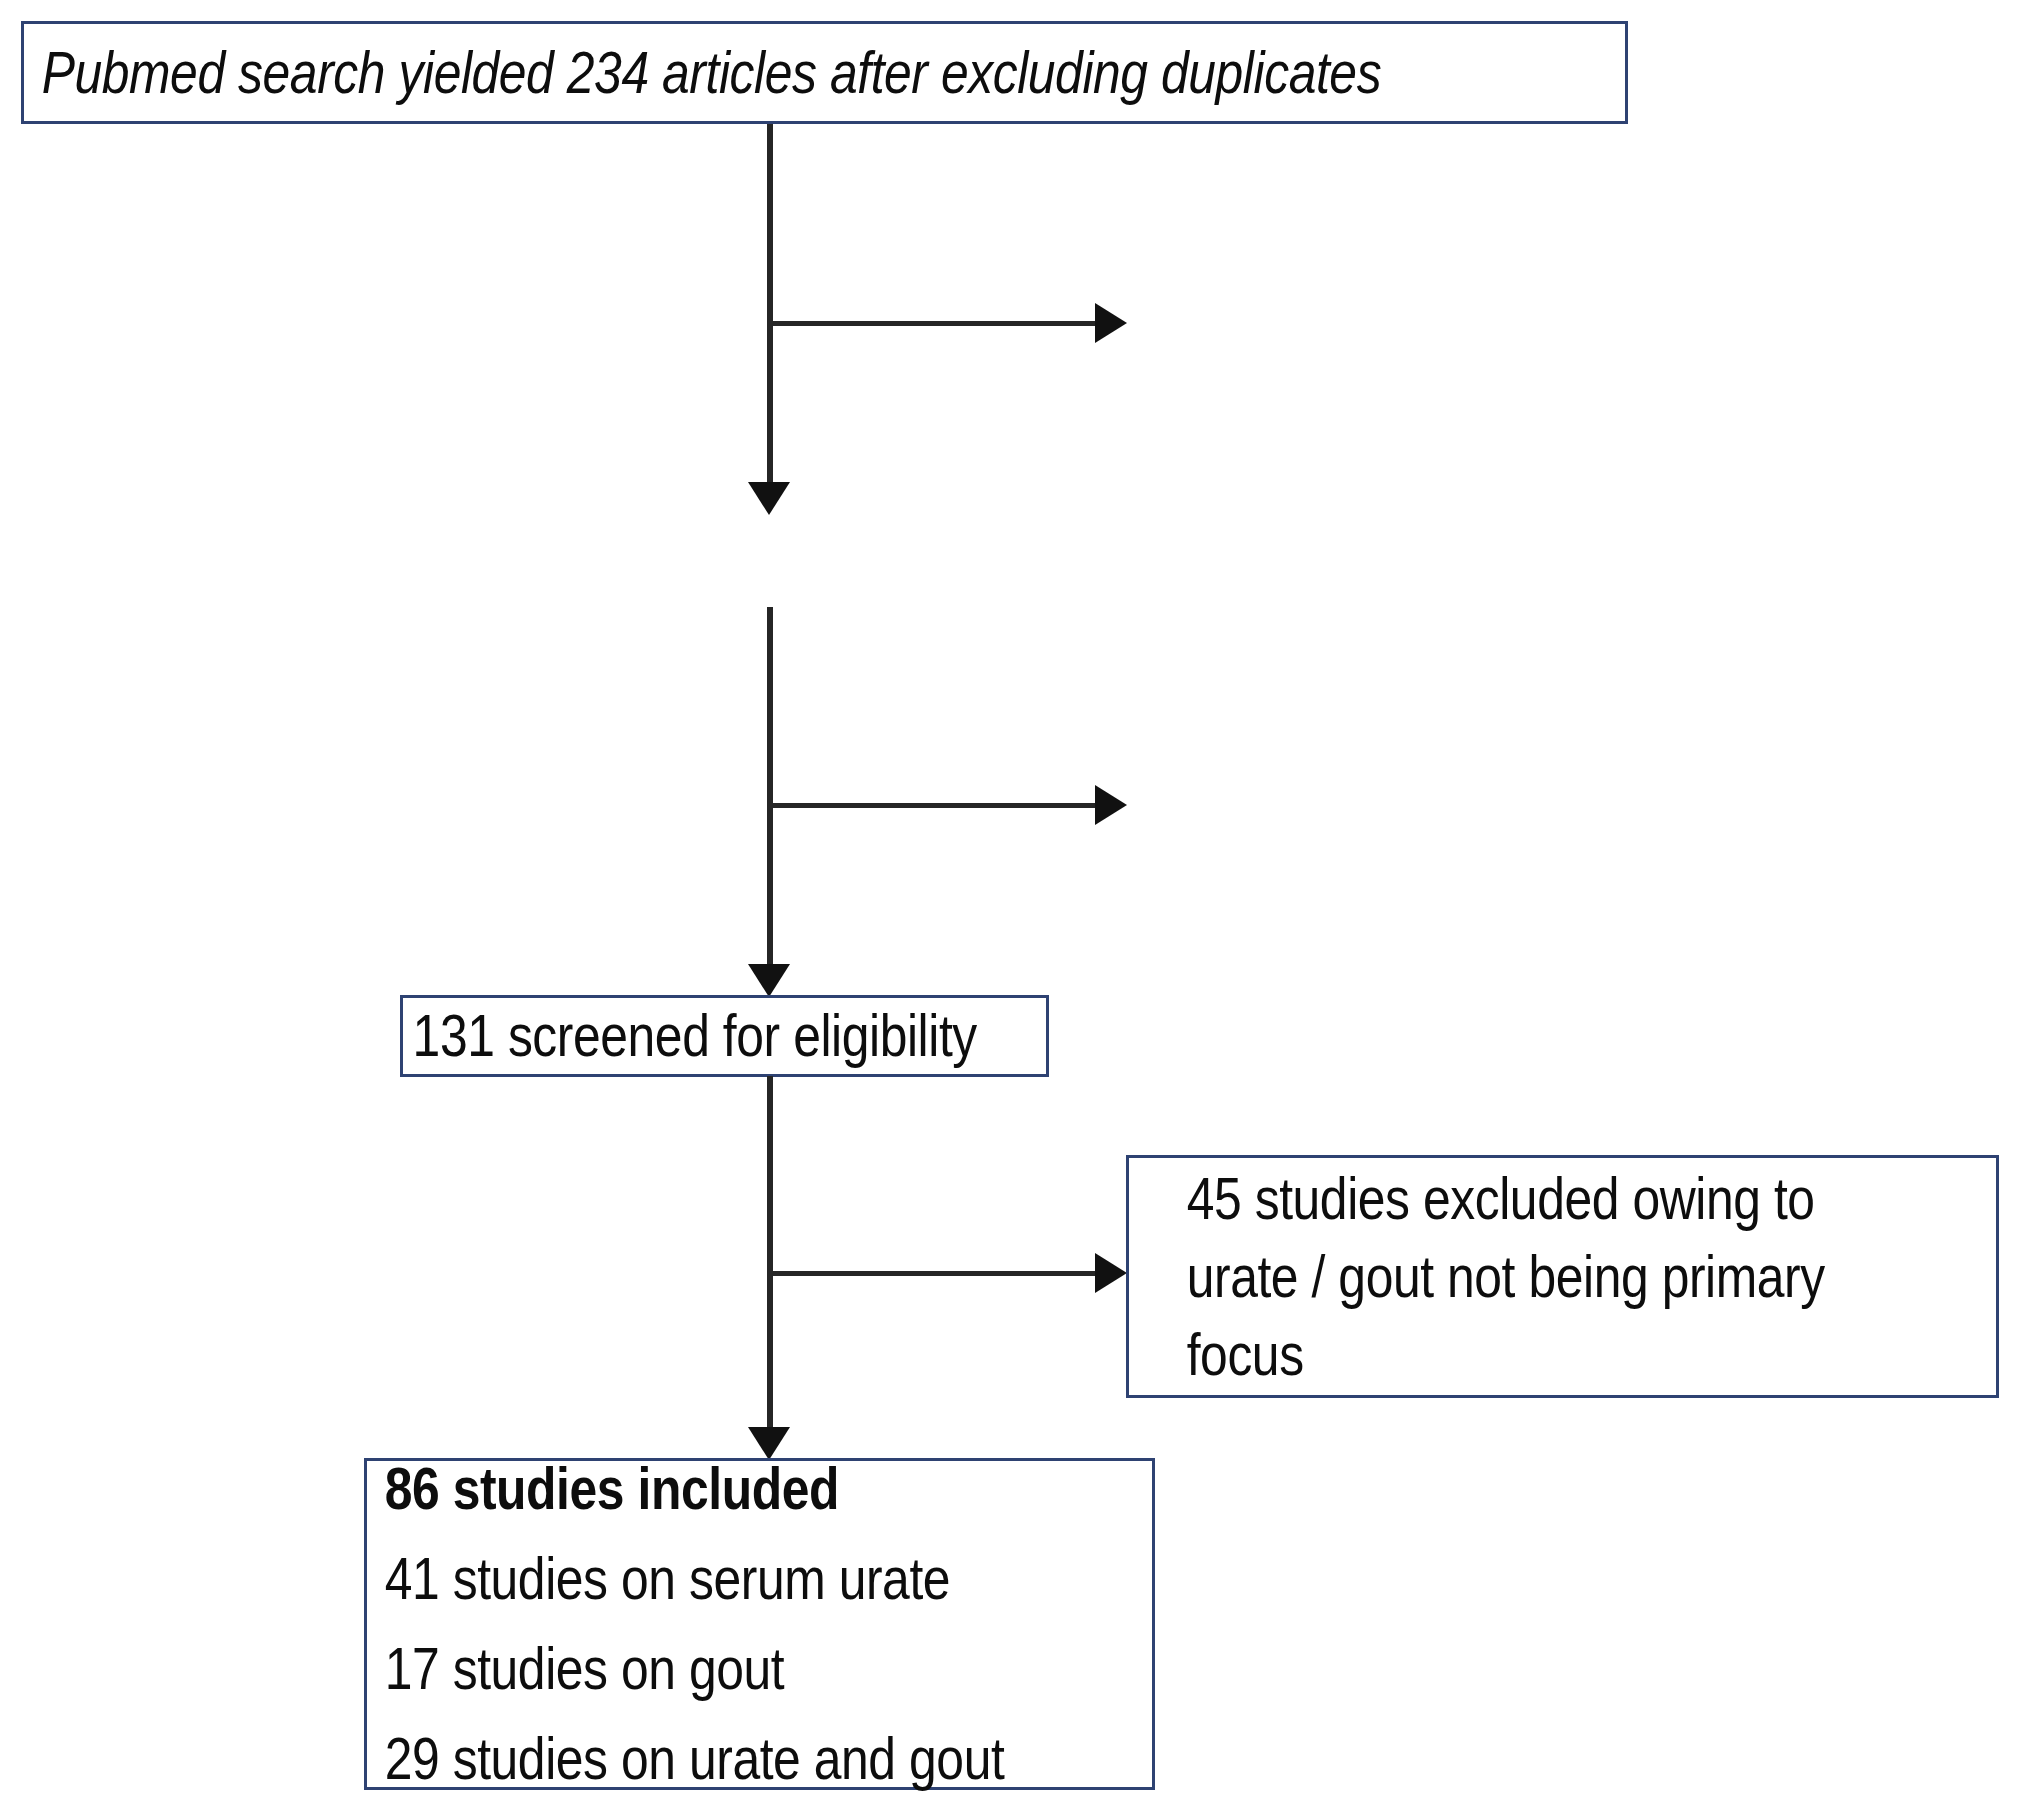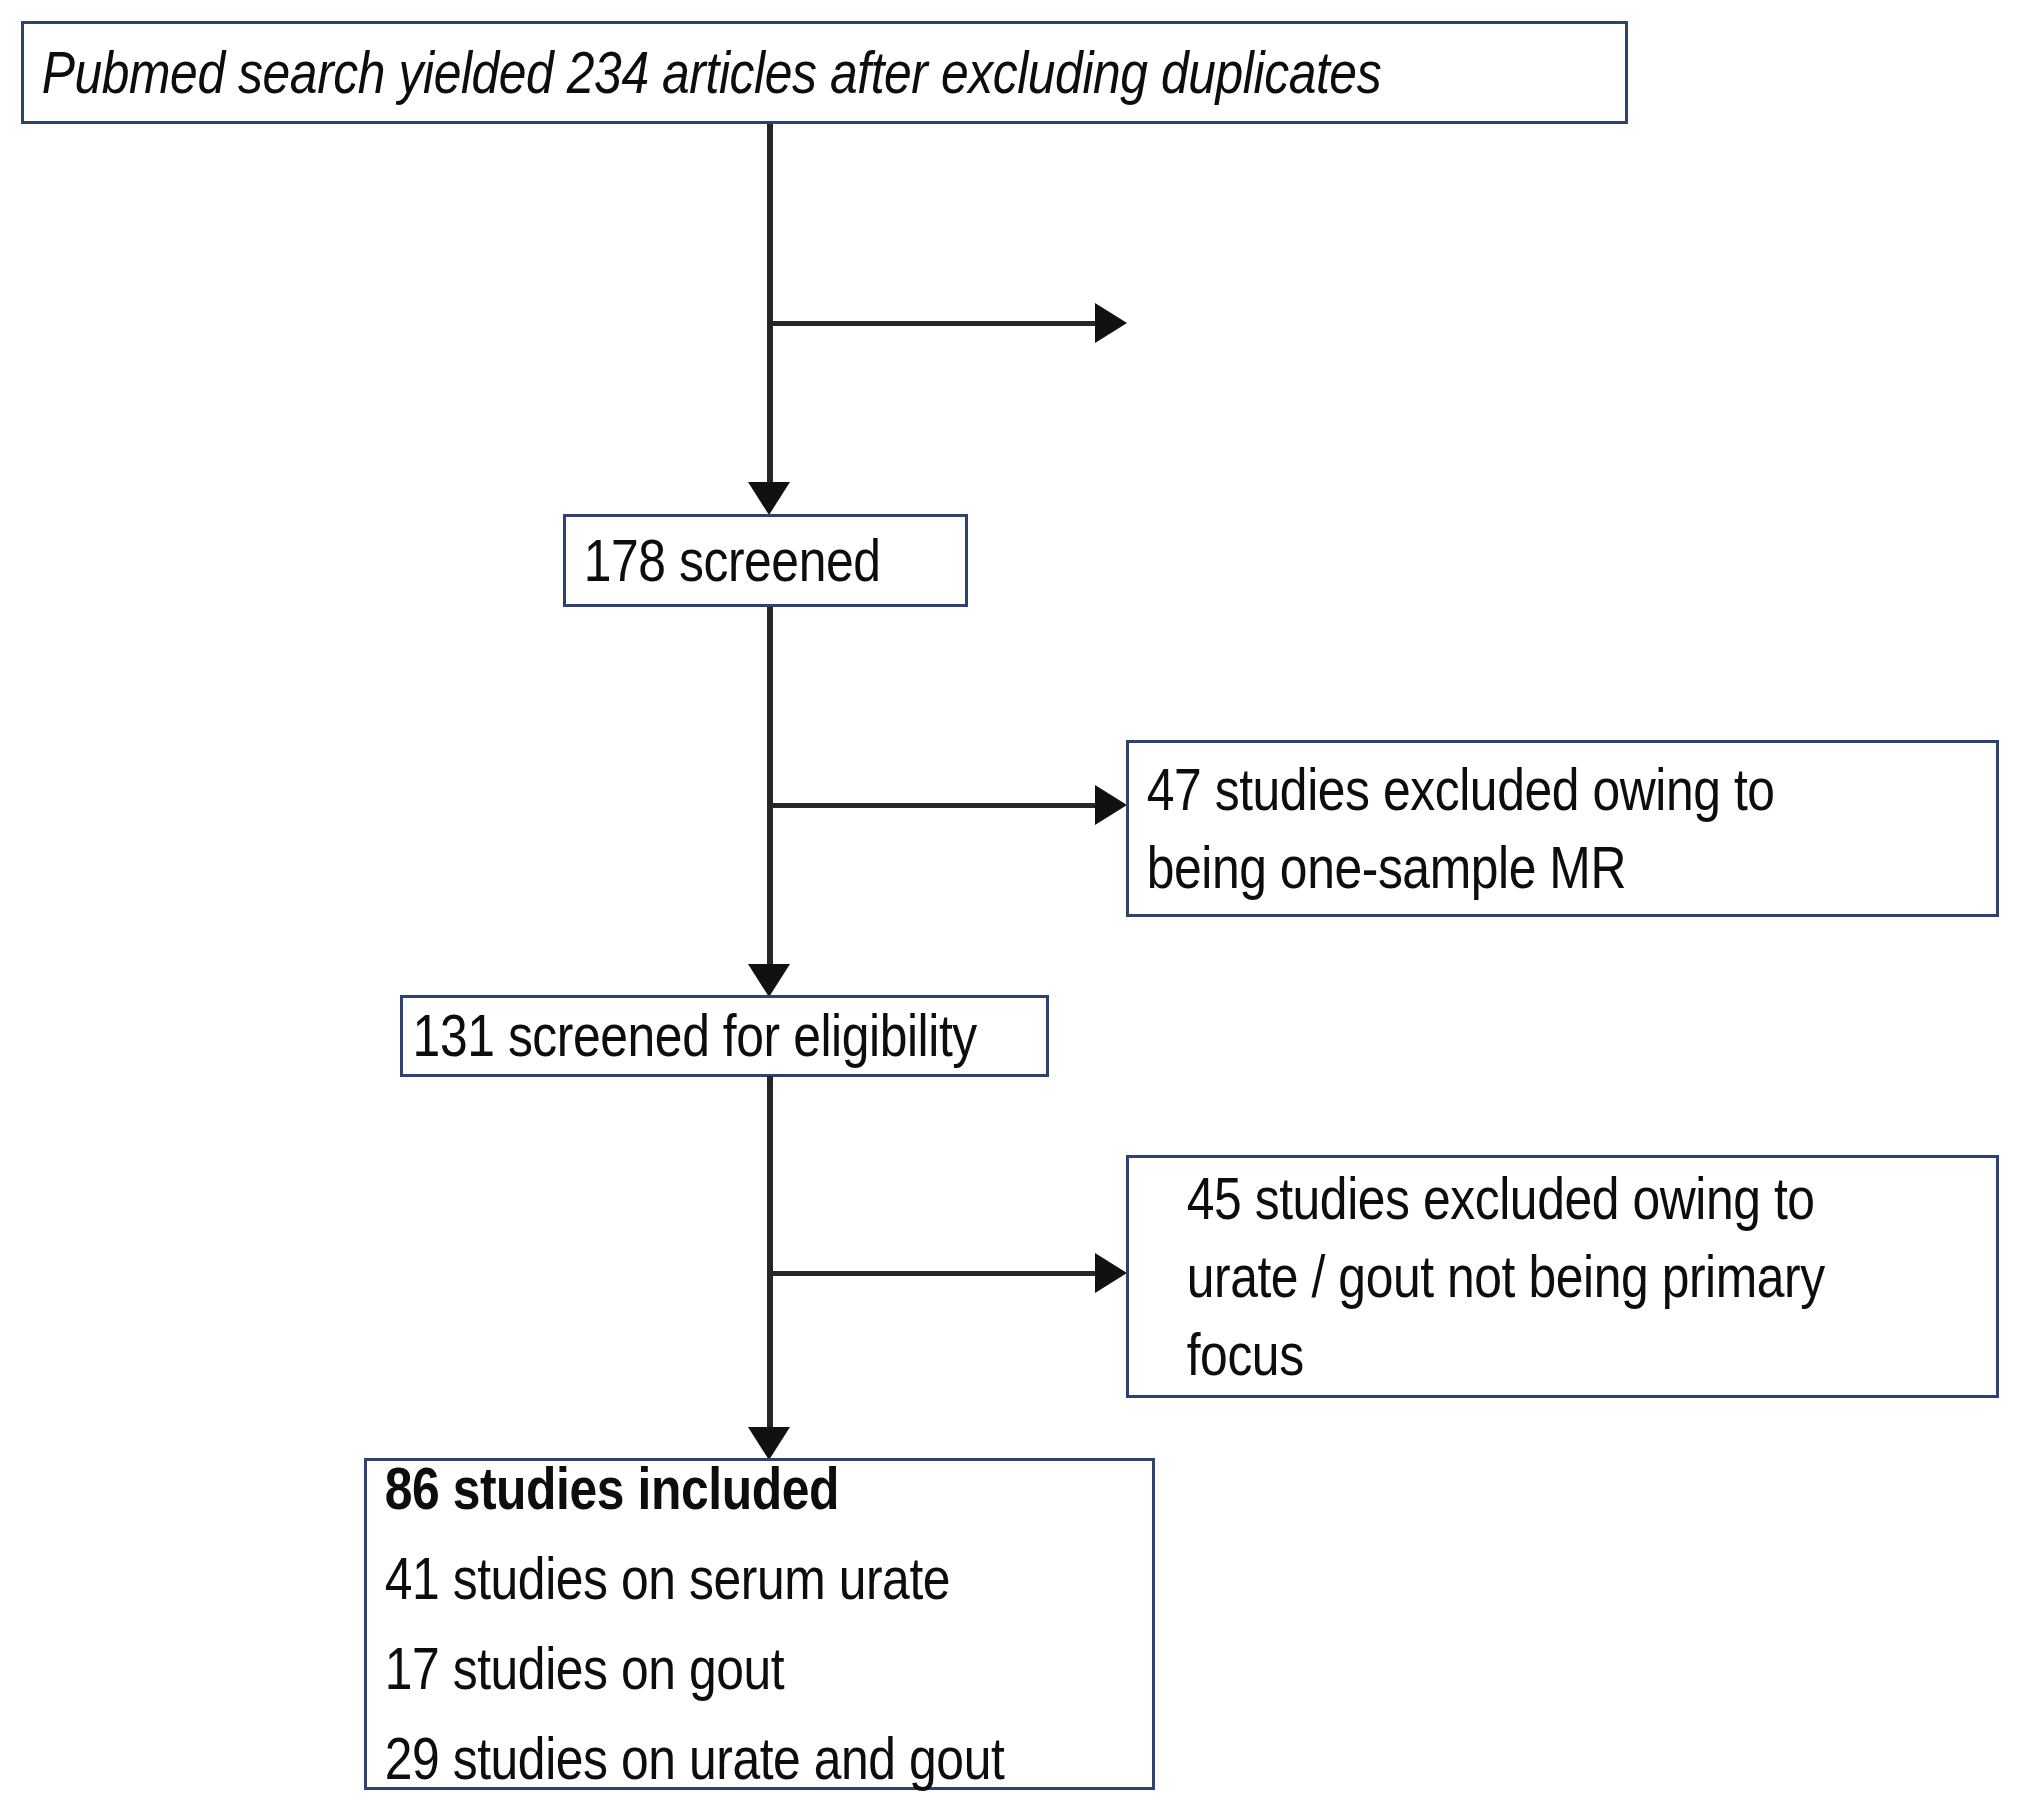--- a/index.html
+++ b/index.html
@@ -103,34 +103,27 @@
     <div class="line">Pubmed search yielded 234 articles after excluding duplicates</div>
   </div>
 
   <div class="vline" id="spine-1"></div>
   <div class="arrow-down" id="ah-1"></div>
 
   <div class="hline" id="hl-1"></div>
   <div class="arrow-right" id="ar-1"></div>
 
 
-  <div class="node pad-left" id="box-screened">
-    <div class="line">178 screened</div>
-  </div>
 
   <div class="vline" id="spine-2"></div>
   <div class="arrow-down" id="ah-2"></div>
 
   <div class="hline" id="hl-2"></div>
   <div class="arrow-right" id="ar-2"></div>
 
-  <div class="node pad-left" id="box-excl-2">
-    <div class="line">47 studies excluded owing to</div>
-    <div class="line">being one-sample MR</div>
-  </div>
 
   <div class="node pad-left-sm" id="box-eligible">
     <div class="line">131 screened for eligibility</div>
   </div>
 
   <div class="vline" id="spine-3"></div>
   <div class="arrow-down" id="ah-3"></div>
 
   <div class="hline" id="hl-3"></div>
   <div class="arrow-right" id="ar-3"></div>

